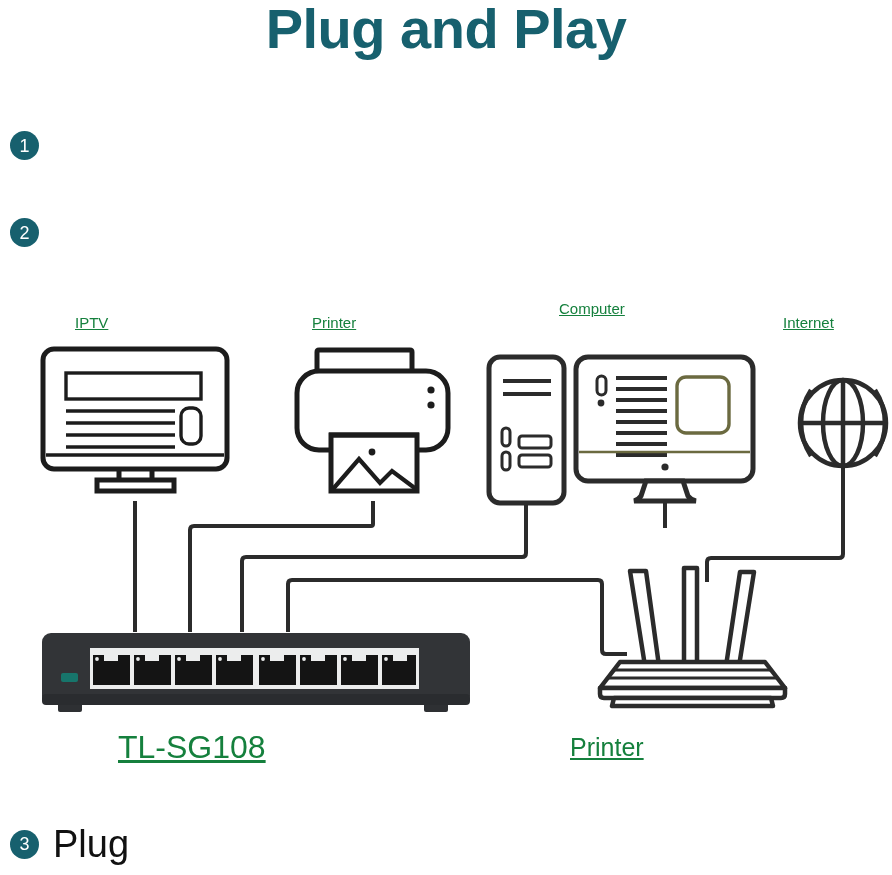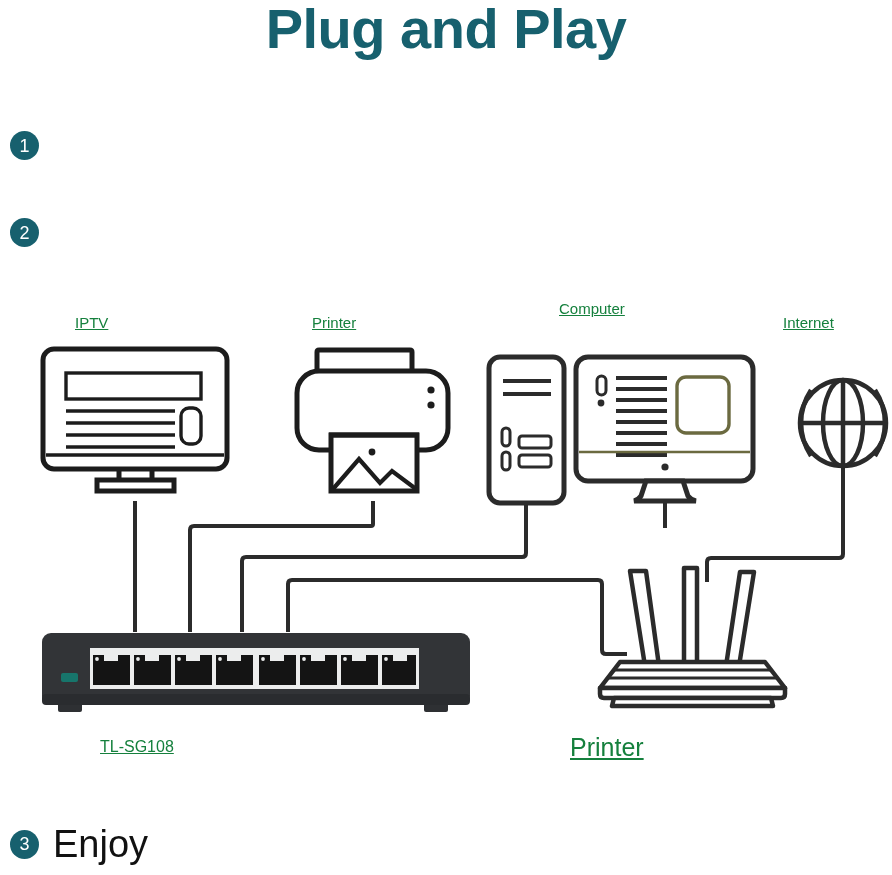--- a/index.html
+++ b/index.html
@@ -76,21 +76,21 @@
     color: #15803d;
     text-align: left;
     white-space: nowrap;
     line-height: 18px;
     text-decoration: underline;
   }
   #cap-iptv      { left: 75px;  top: 314px; width: 120px; }
   #cap-printer   { left: 312px; top: 314px; width: 120px; }
   #cap-computer  { left: 559px; top: 300px; width: 120px; }
   #cap-internet  { left: 783px; top: 314px; width: 120px; }
-  #cap-switch    { left: 100px; top: 732px; width: 240px; font-size: 16px; line-height: 30px; }
+  #cap-switch    { left: 118px; top: 732px; width: 240px; font-size: 32px; line-height: 30px; }
   #cap-router    { left: 570px; top: 732px; width: 240px; font-size: 25px; line-height: 30px; }
 
   
   .svg-layer {
     position: absolute;
     left: 0;
     top: 0;
     width: 892px;
     height: 875px;
     pointer-events: none;
@@ -107,21 +107,21 @@
   <div class="step" id="step-1">
     <div class="step-badge">1</div>
   </div>
 
   <div class="step" id="step-2">
     <div class="step-badge">2</div>
   </div>
 
   <div class="step" id="step-3">
     <div class="step-badge">3</div>
-    <div class="step-label">Enjoy</div>
+    <div class="step-label">Plug</div>
   </div>
 
   <div class="caption" id="cap-iptv">IPTV</div>
   <div class="caption" id="cap-printer">Printer</div>
   <div class="caption" id="cap-computer">Computer</div>
   <div class="caption" id="cap-internet">Internet</div>
   <div class="caption" id="cap-switch">TL-SG108</div>
   <div class="caption" id="cap-router">Printer</div>
 
   <svg class="svg-layer" viewBox="0 0 892 875" xmlns="http://www.w3.org/2000/svg">

